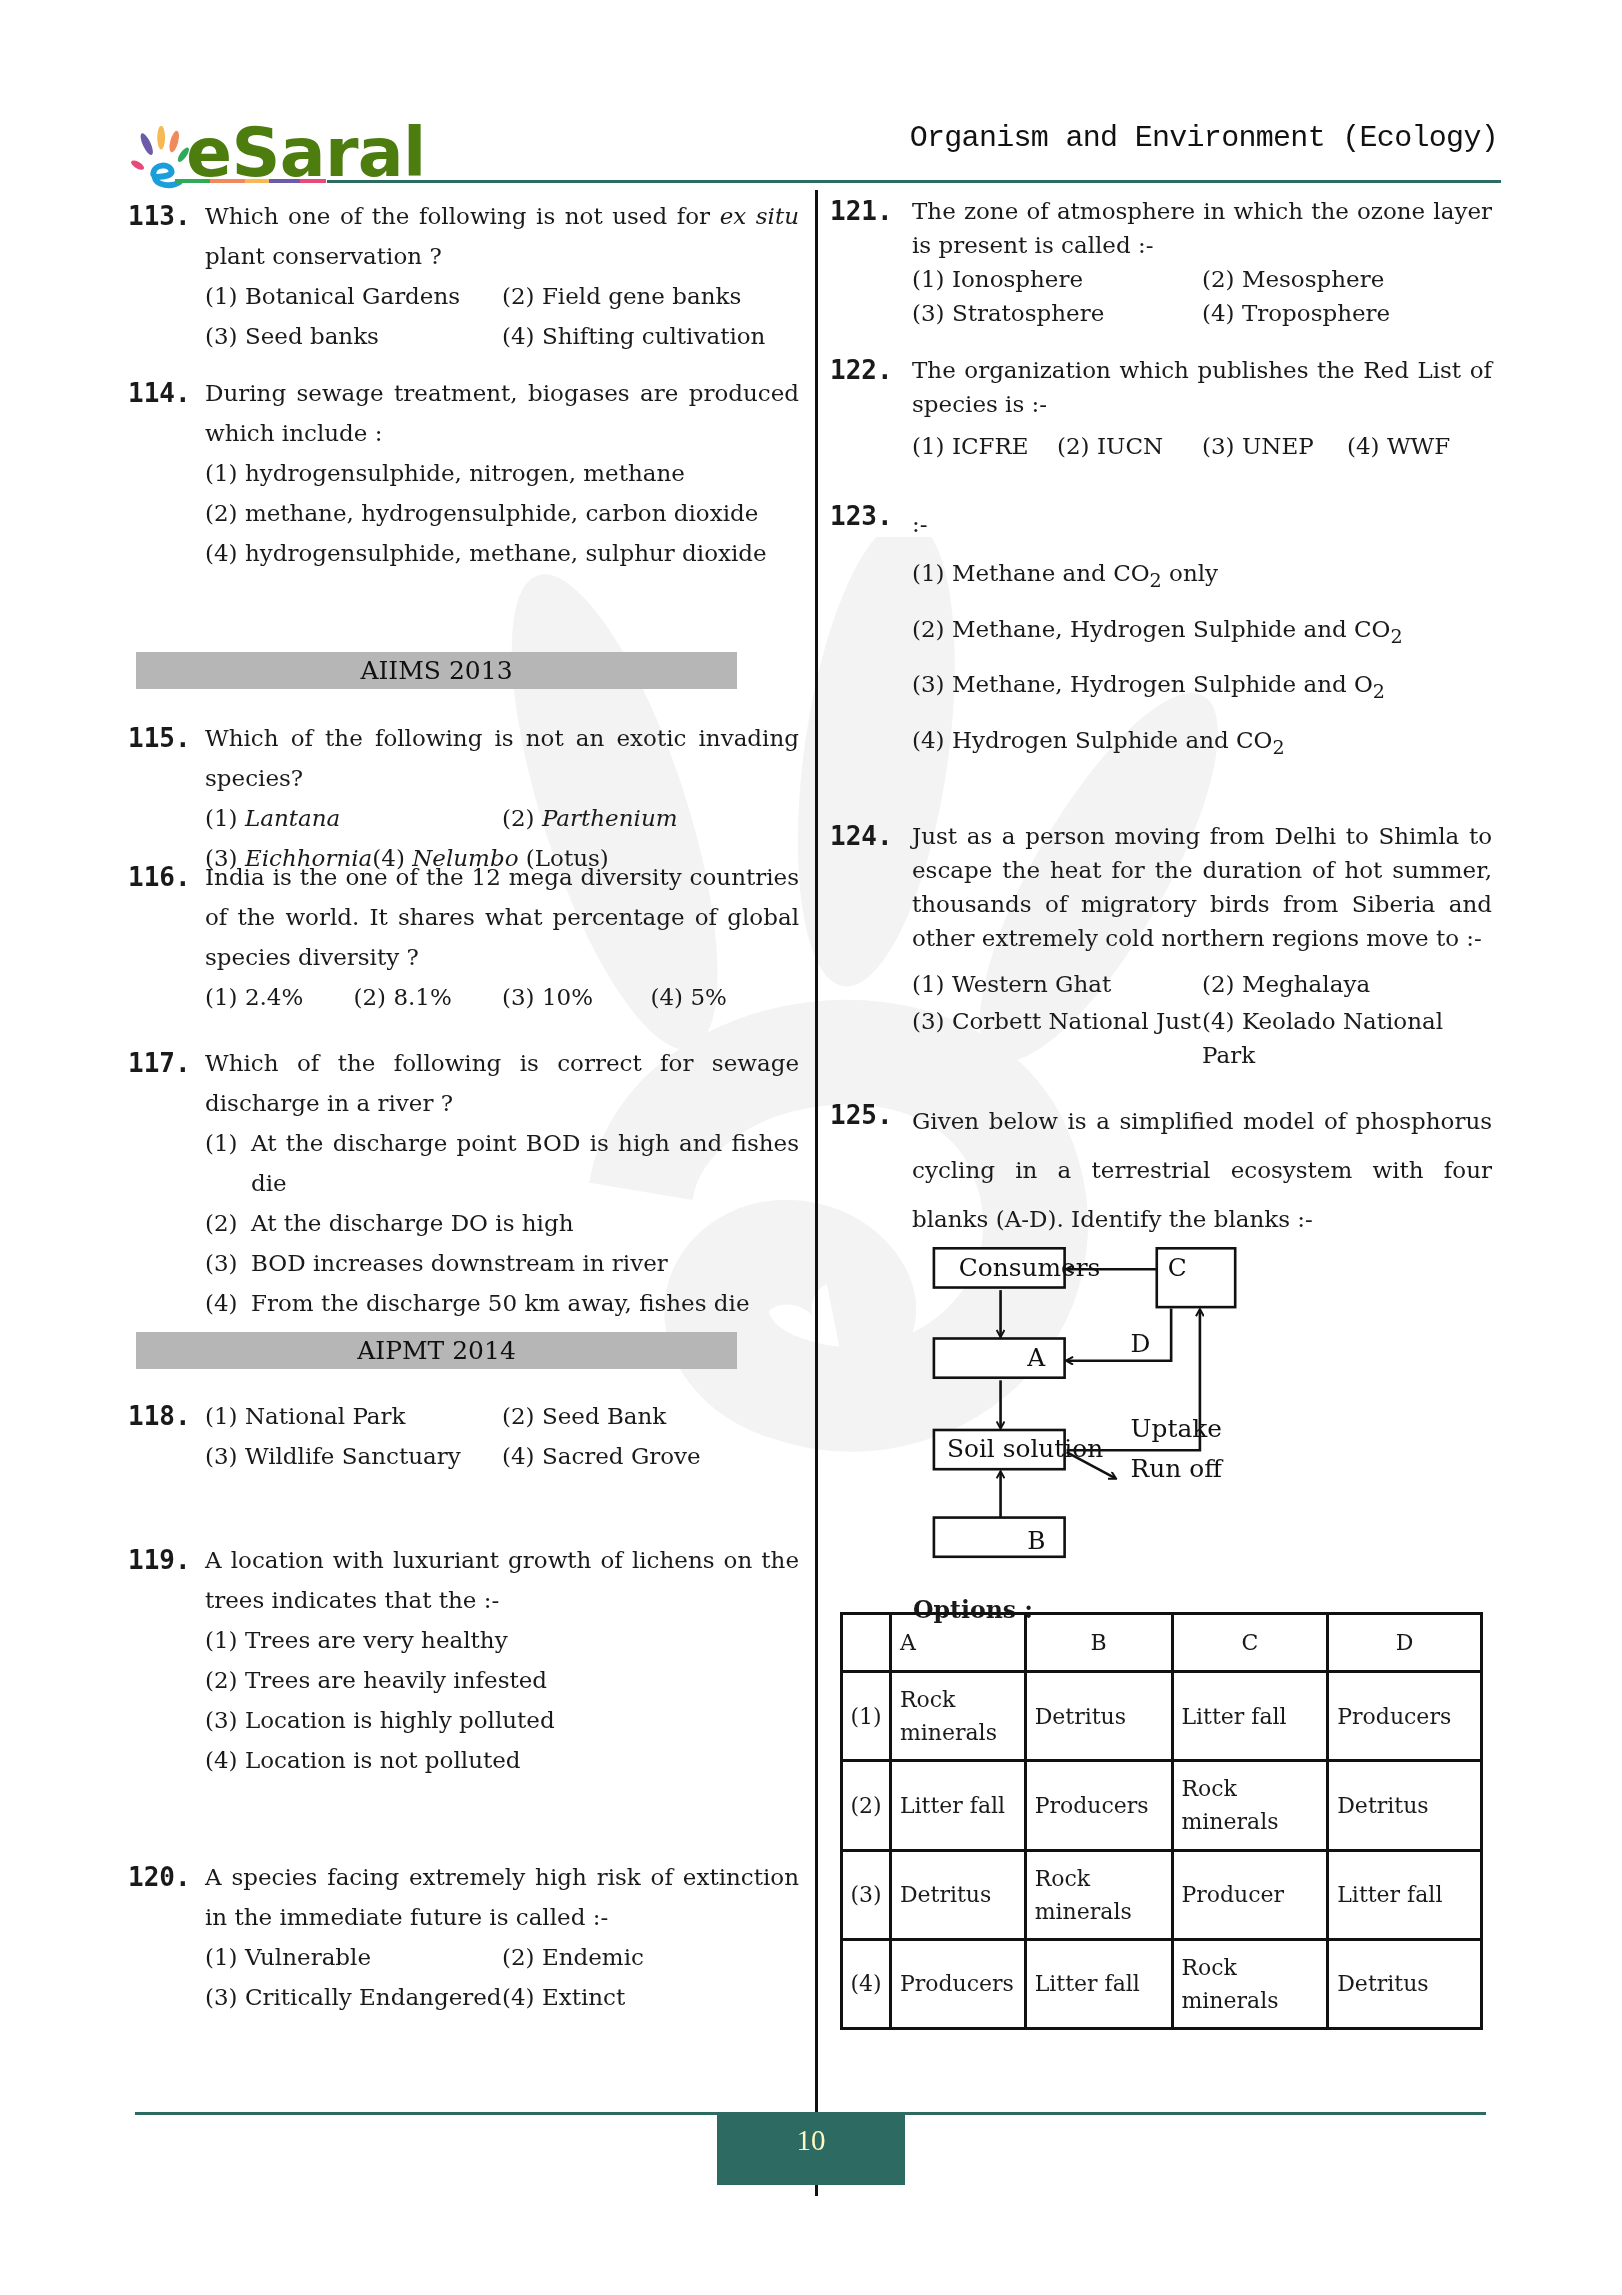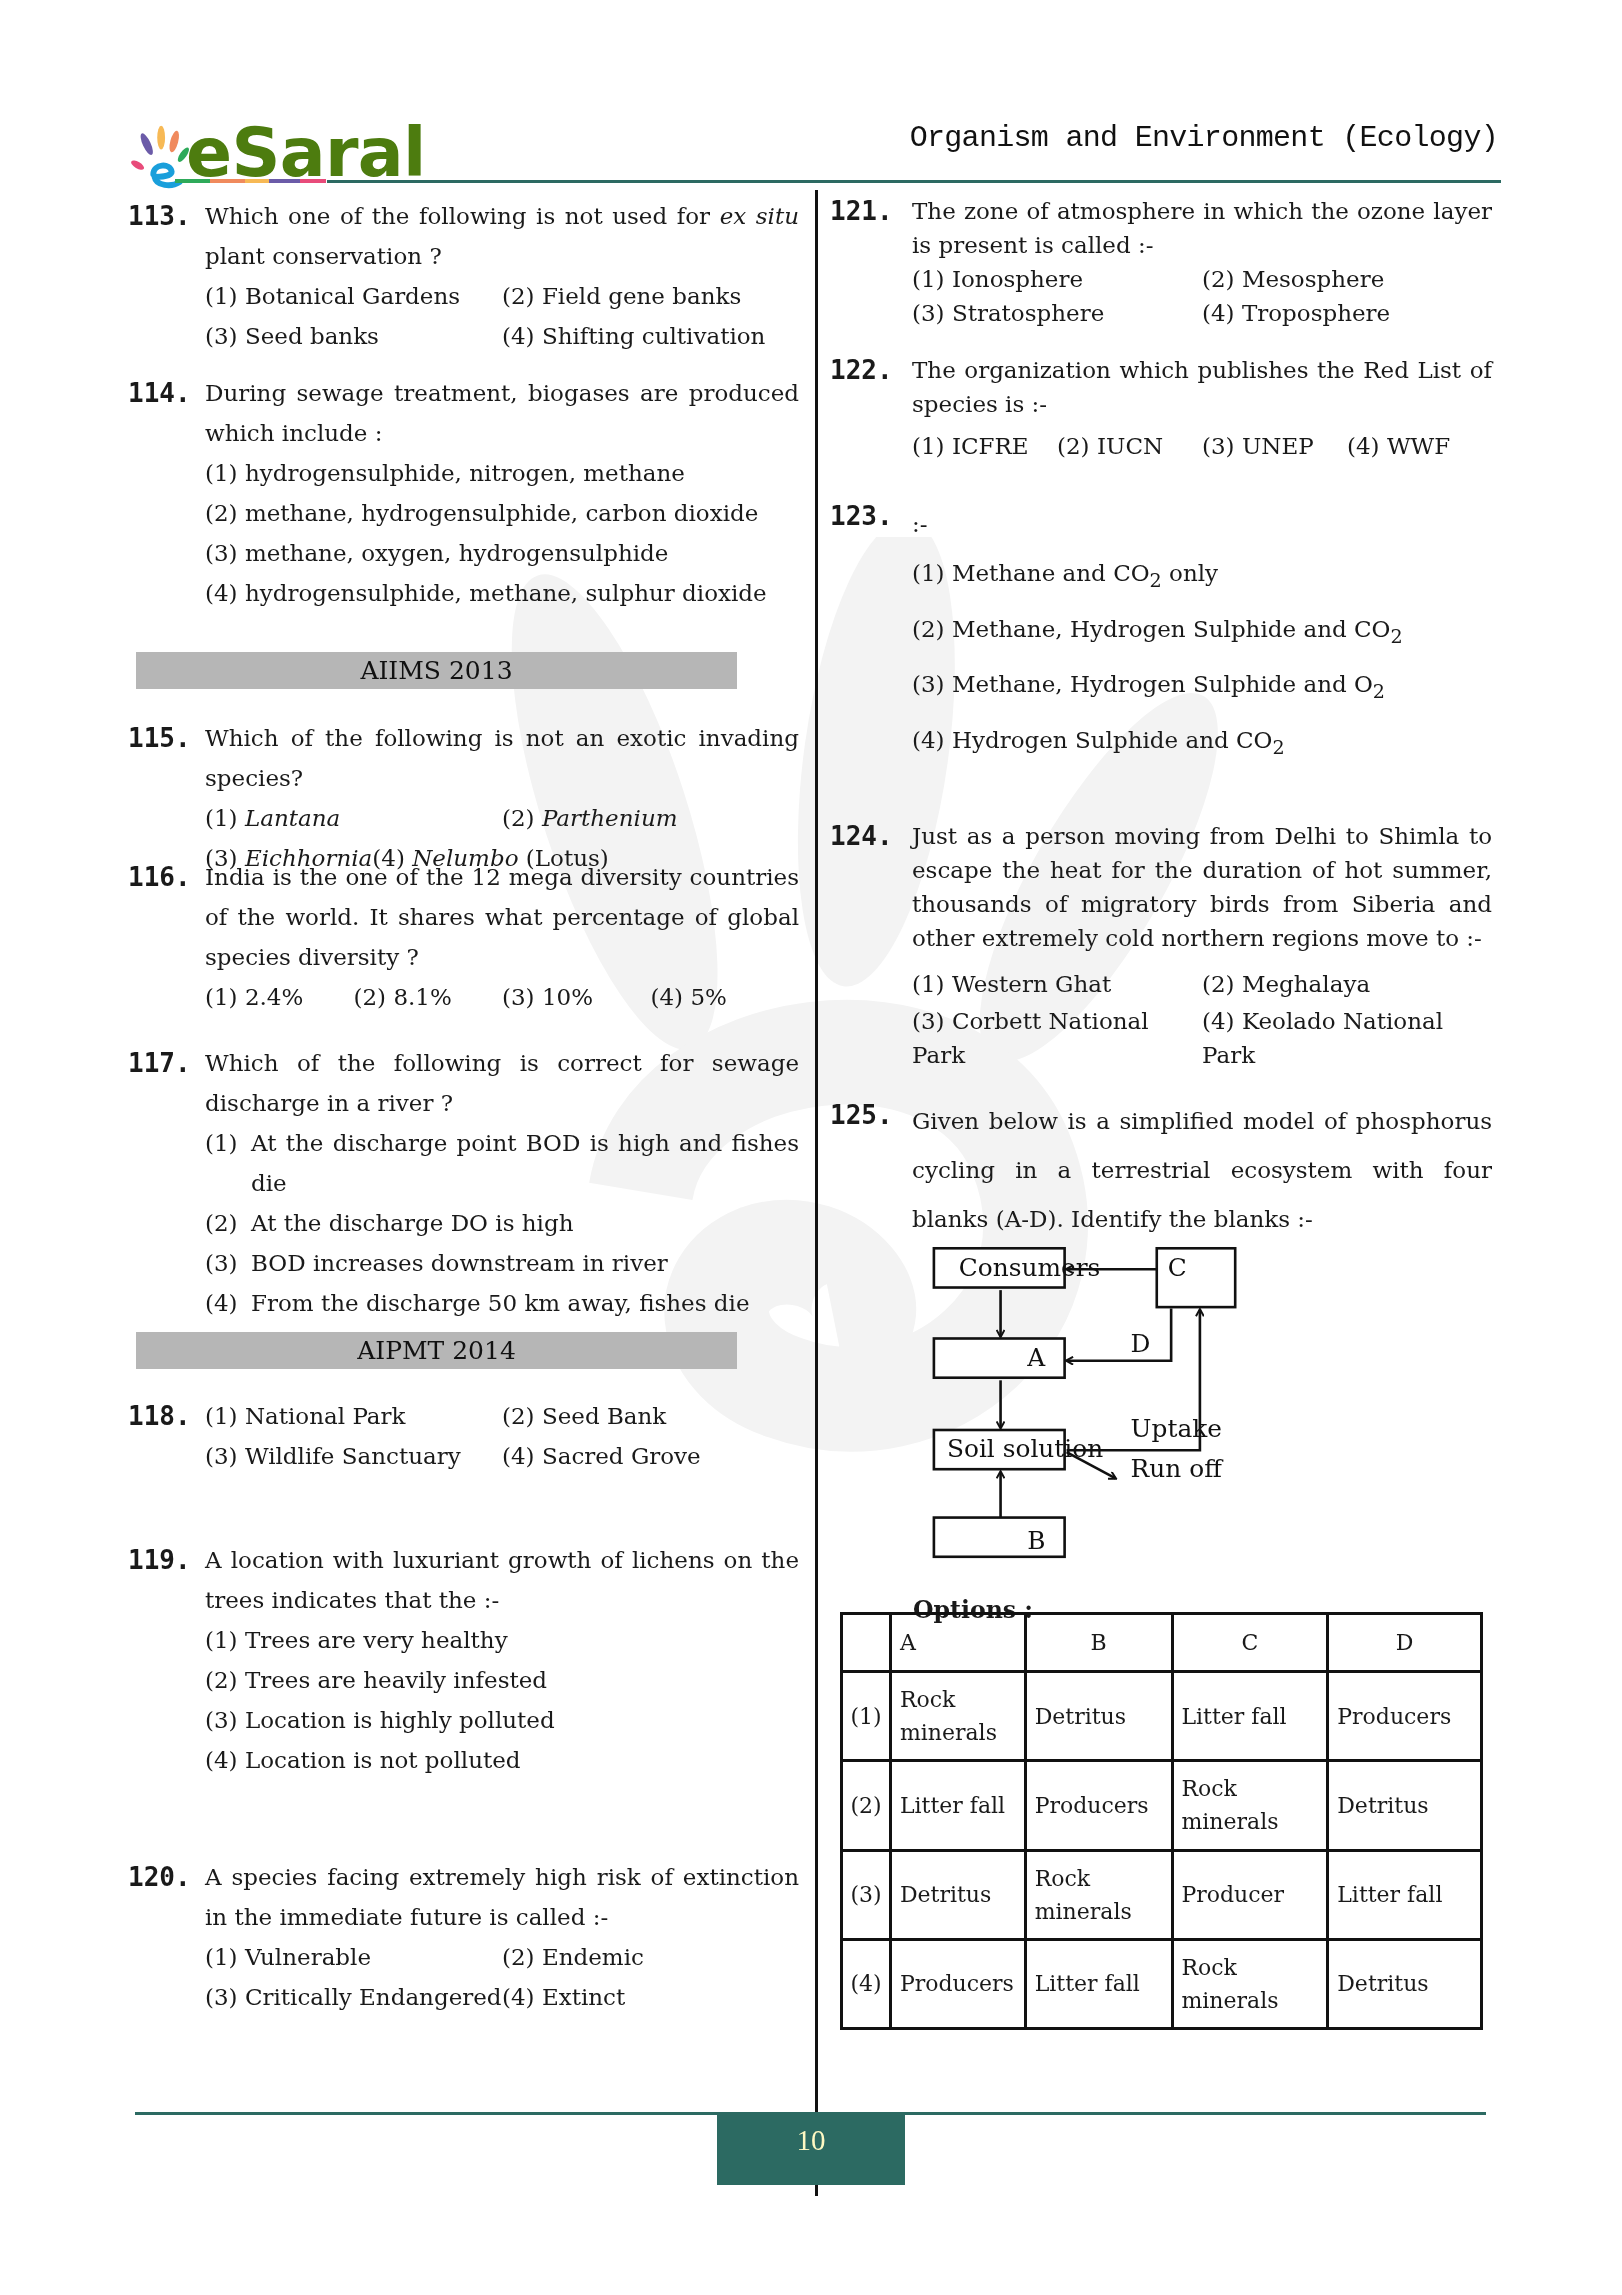--- a/index.html
+++ b/index.html
@@ -128,21 +128,20 @@
   </div>
 </div>
 
 <div class="q col-left" style="top:373px;">
   <span class="q-num">114.</span>
   <div class="q-body">
     <span class="q-text">During sewage treatment, biogases are produced which include :</span>
     <div class="opts-1">
       <span class="opt"><span>(1)</span> <span>hydrogensulphide, nitrogen, methane</span></span>
       <span class="opt"><span>(2)</span> <span>methane, hydrogensulphide, carbon dioxide</span></span>
-      <span class="opt"><span>(3)</span> <span>methane, oxygen, hydrogensulphide</span></span>
       <span class="opt"><span>(4)</span> <span>hydrogensulphide, methane, sulphur dioxide</span></span>
     </div>
   </div>
 </div>
 
 <div class="banner" style="top:652px;">AIIMS  2013</div>
 
 <div class="q col-left" style="top:718px;">
   <span class="q-num">115.</span>
   <div class="q-body">
@@ -262,21 +261,21 @@
   </div>
 </div>
 
 <div class="q col-right" style="top:819px; line-height:34px;">
   <span class="q-num">124.</span>
   <div class="q-body" style="margin-left:82px;">
     <span class="q-text">Just as a person moving from Delhi to Shimla to escape the heat for the duration of hot summer, thousands of migratory birds from Siberia and other extremely cold northern regions move to :-</span>
     <div class="opts-2" style="margin-top:11.8px; row-gap:3px;">
       <span class="opt"><span>(1)</span> <span>Western Ghat</span></span>
       <span class="opt"><span>(2)</span> <span>Meghalaya</span></span>
-      <span class="opt"><span>(3)</span> <span>Corbett National Park</span></span>
+      <span class="opt"><span>(3)</span> <span>Corbett National Just</span></span>
       <span class="opt"><span>(4)</span> <span>Keolado National Park</span></span>
     </div>
   </div>
 </div>
 
 <div class="q col-right" style="top:1097px; line-height:49px;">
   <span class="q-num" style="top:-6.5px;">125.</span>
   <div class="q-body" style="margin-left:82px;">
     <span class="q-text">Given below is a simplified model of phosphorus cycling in a terrestrial ecosystem with four blanks (A-D). Identify the blanks   :-</span>
   </div>

